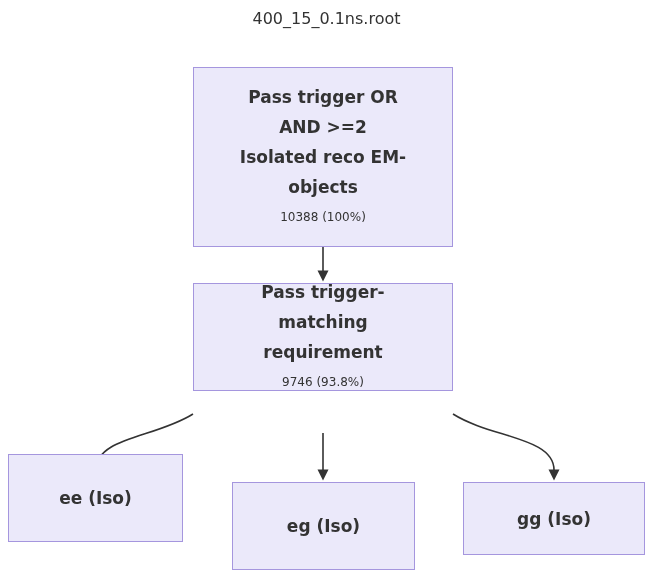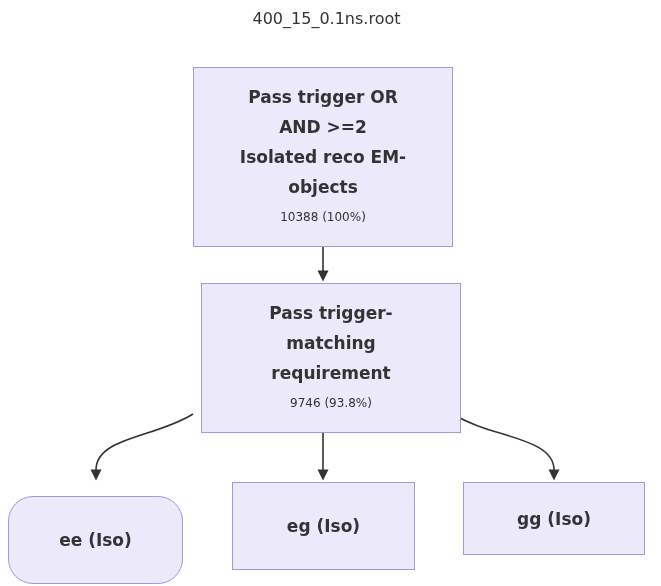--- a/index.html
+++ b/index.html
@@ -56,22 +56,22 @@
     white-space:pre-line;
     color:var(--text-color);
   }
   .node-count{
     font-weight:400;
     font-size:12px;
     line-height:30px;
     color:var(--text-color);
   }
   .node-root   {left:193px;top:55px; width:260px;height:180px;margin-top:12px;}
-  .node-match  {left:193px;top:283px;width:260px;height:150px;margin-left:8px;}
-  .node-ee     {left:8px;  top:496px;width:175px;height:88px;border-radius:25px;}
+  .node-match  {left:193px;top:283px;width:260px;height:108px;}
+  .node-ee     {left:8px;  top:454px;width:175px;height:88px;}
   .node-eg     {left:232px;top:482px;width:183px;height:88px;}
   .node-gg     {left:463px;top:482px;width:182px;height:73px;}
 </style>
 </head>
 <body>
 
 <div class="canvas">
 
   <div class="diagram-title">400_15_0.1ns.root</div>
 

